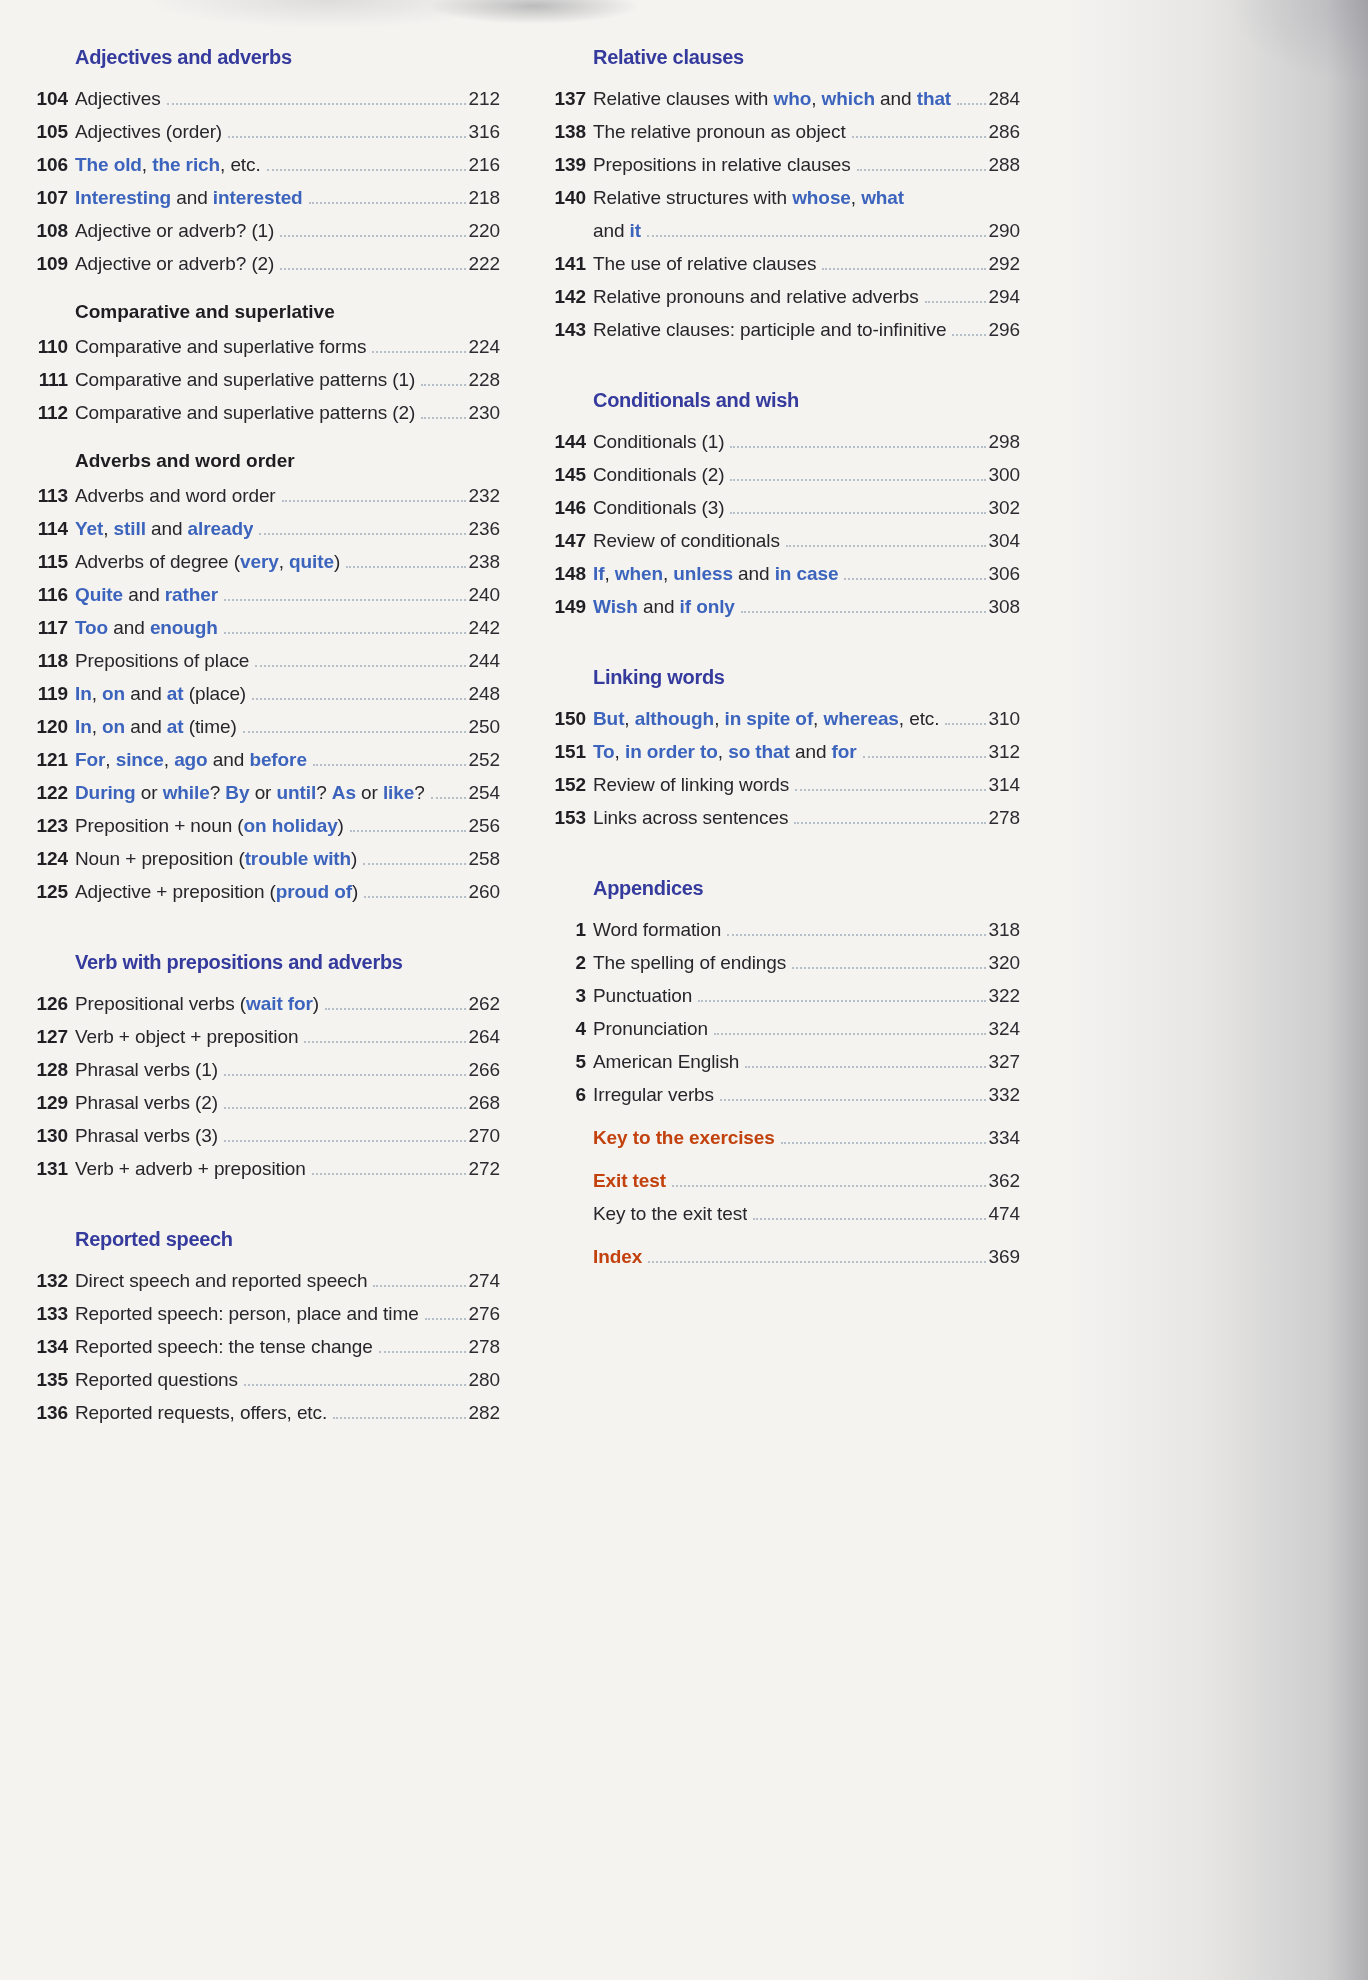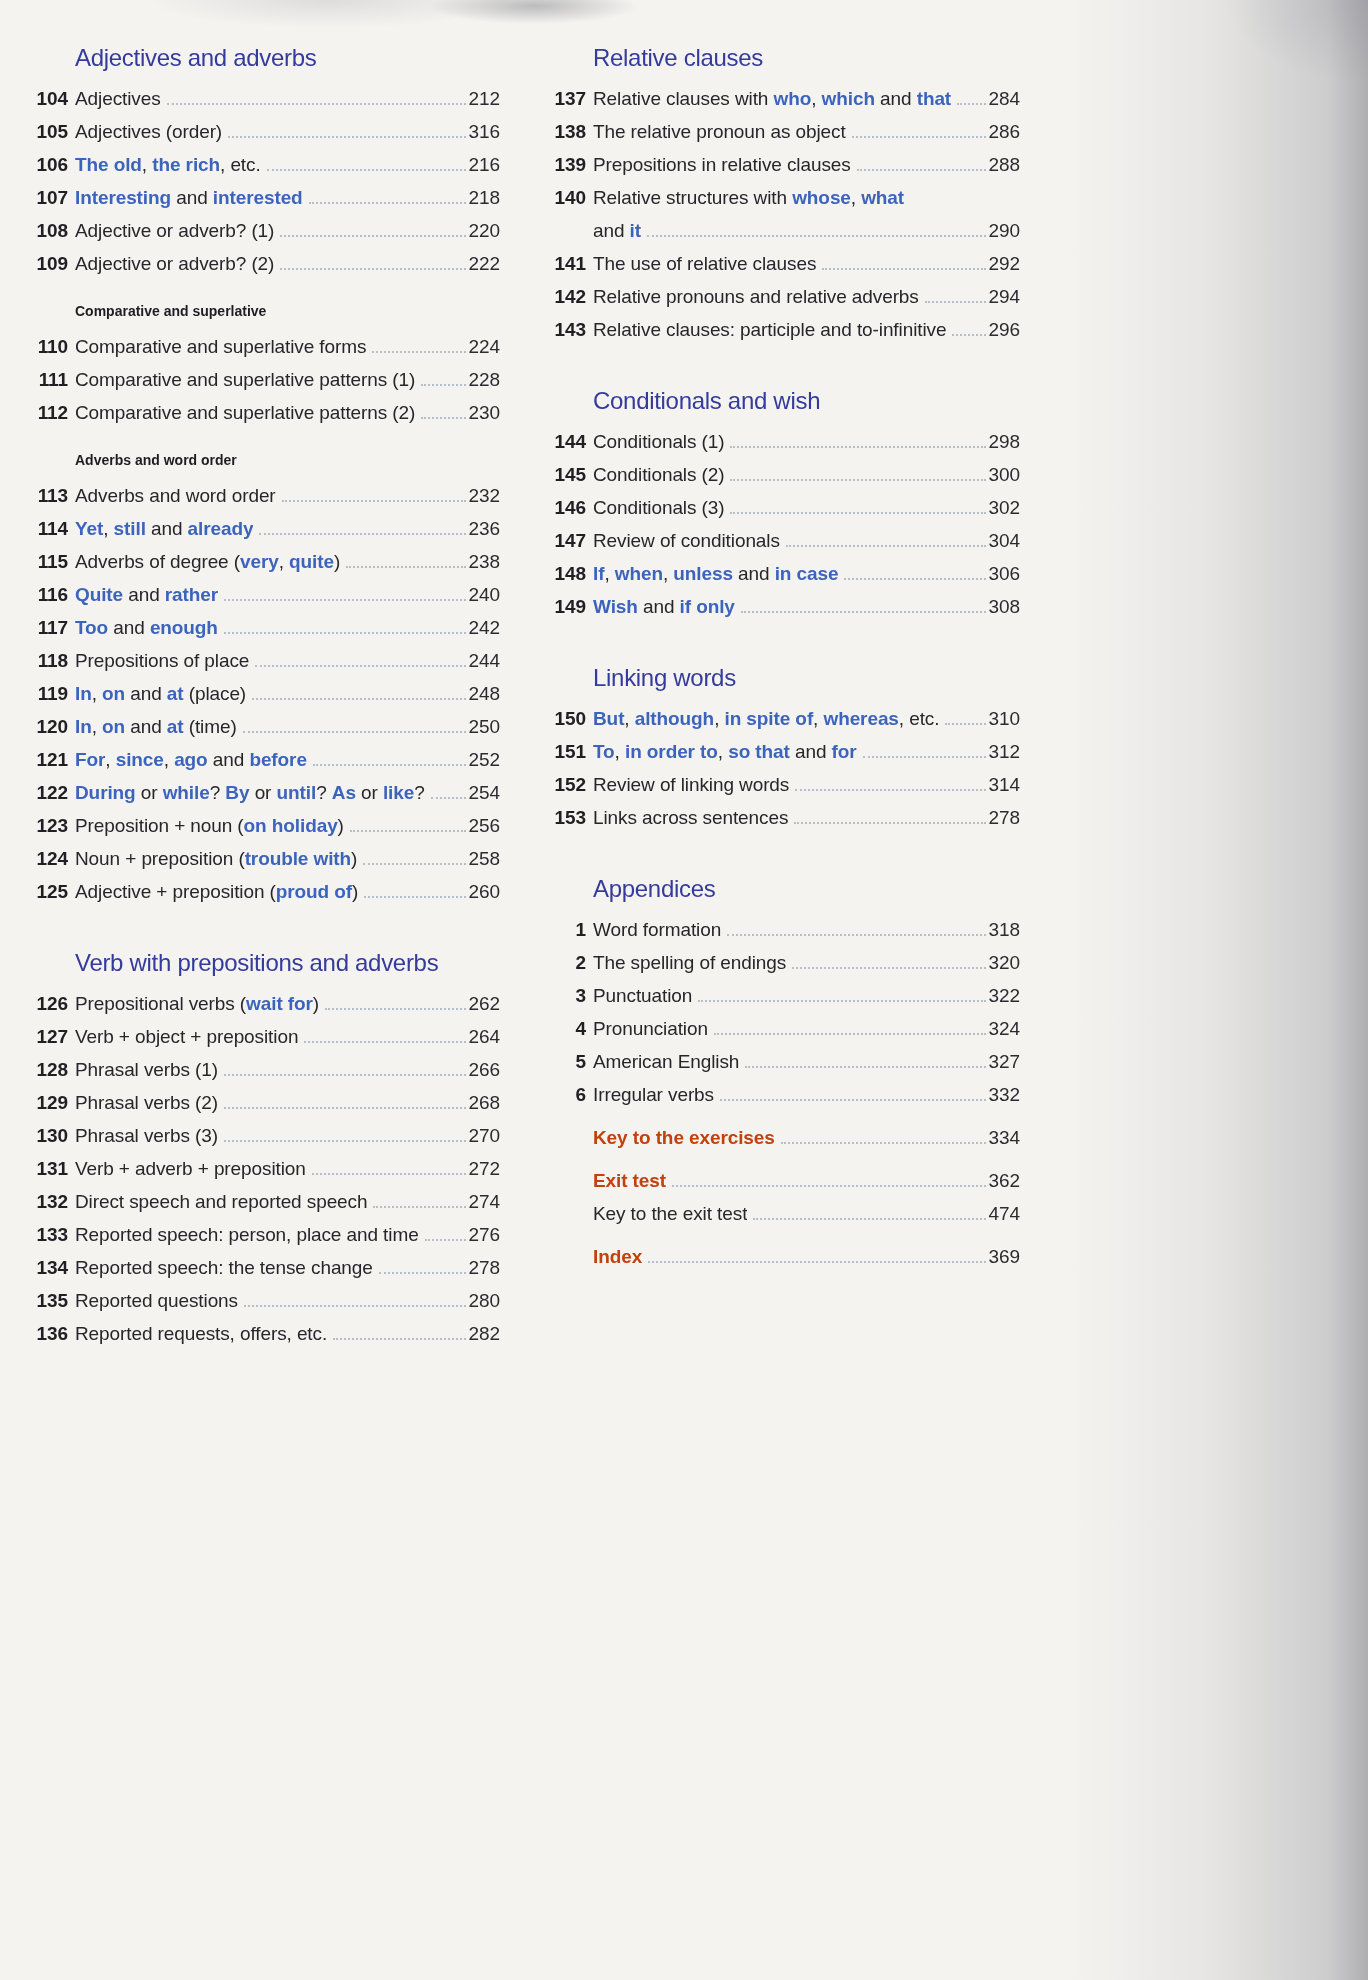--- a/index.html
+++ b/index.html
@@ -20,26 +20,26 @@
       radial-gradient(150px 26px at 39% 0.3%, rgba(120,120,126,0.45), rgba(0,0,0,0) 70%),
       radial-gradient(260px 40px at 24% 0%, rgba(140,140,146,0.22), rgba(0,0,0,0) 70%),
       linear-gradient(to right, rgba(0,0,0,0) 78%, rgba(118,118,128,0.10) 88%, rgba(96,96,108,0.26) 97%, rgba(70,70,82,0.40) 100%),
       var(--paper);
   }
   .page{display:flex;align-items:flex-start;padding:42px 0 0 28px;}
   .col{width:472px;flex:none;}
   .col-right{width:474px;margin-left:46px;}
   .section{margin:0;}
   .mainheading{
-    font-size:24px;line-height:31px;font-weight:400;color:var(--heading_blue);
+    font-size:20px;line-height:31px;font-weight:700;color:var(--heading_blue);
     letter-spacing:-0.3px;margin:45px 0 15px 47px;
   }
   .section:first-child .mainheading{margin-top:0;}
   .subheading{
-    font-size:14px;line-height:23px;font-weight:700;color:#1d1d22;
+    font-size:19px;line-height:23px;font-weight:700;color:#1d1d22;
     margin:26px 0 13px 47px;
   }
   .nohead{margin-top:22px;}
   .row{
     display:flex;align-items:flex-end;
     font-size:19px;line-height:21px;letter-spacing:-0.1px;
     margin-bottom:12px;
   }
   .num{flex:none;width:40px;padding-right:7px;text-align:right;font-weight:700;color:var(--num_dark);}
   .txt{flex:0 1 auto;white-space:nowrap;overflow:hidden;}
@@ -234,20 +234,21 @@
     <span class="pg">270</span>
   </div>
         <div class="row">
     <span class="num">131</span>
     <span class="txt"><span class="plain">Verb + adverb + preposition</span></span>
     <span class="leader"></span>
     <span class="pg">272</span>
   </div>
       </div>
       <div class="section">
+        <h2 class="mainheading">Reported speech</h2>
         <div class="row">
     <span class="num">132</span>
     <span class="txt"><span class="plain">Direct speech and reported speech</span></span>
     <span class="leader"></span>
     <span class="pg">274</span>
   </div>
         <div class="row">
     <span class="num">133</span>
     <span class="txt"><span class="plain">Reported speech: person, place and time</span></span>
     <span class="leader"></span>

